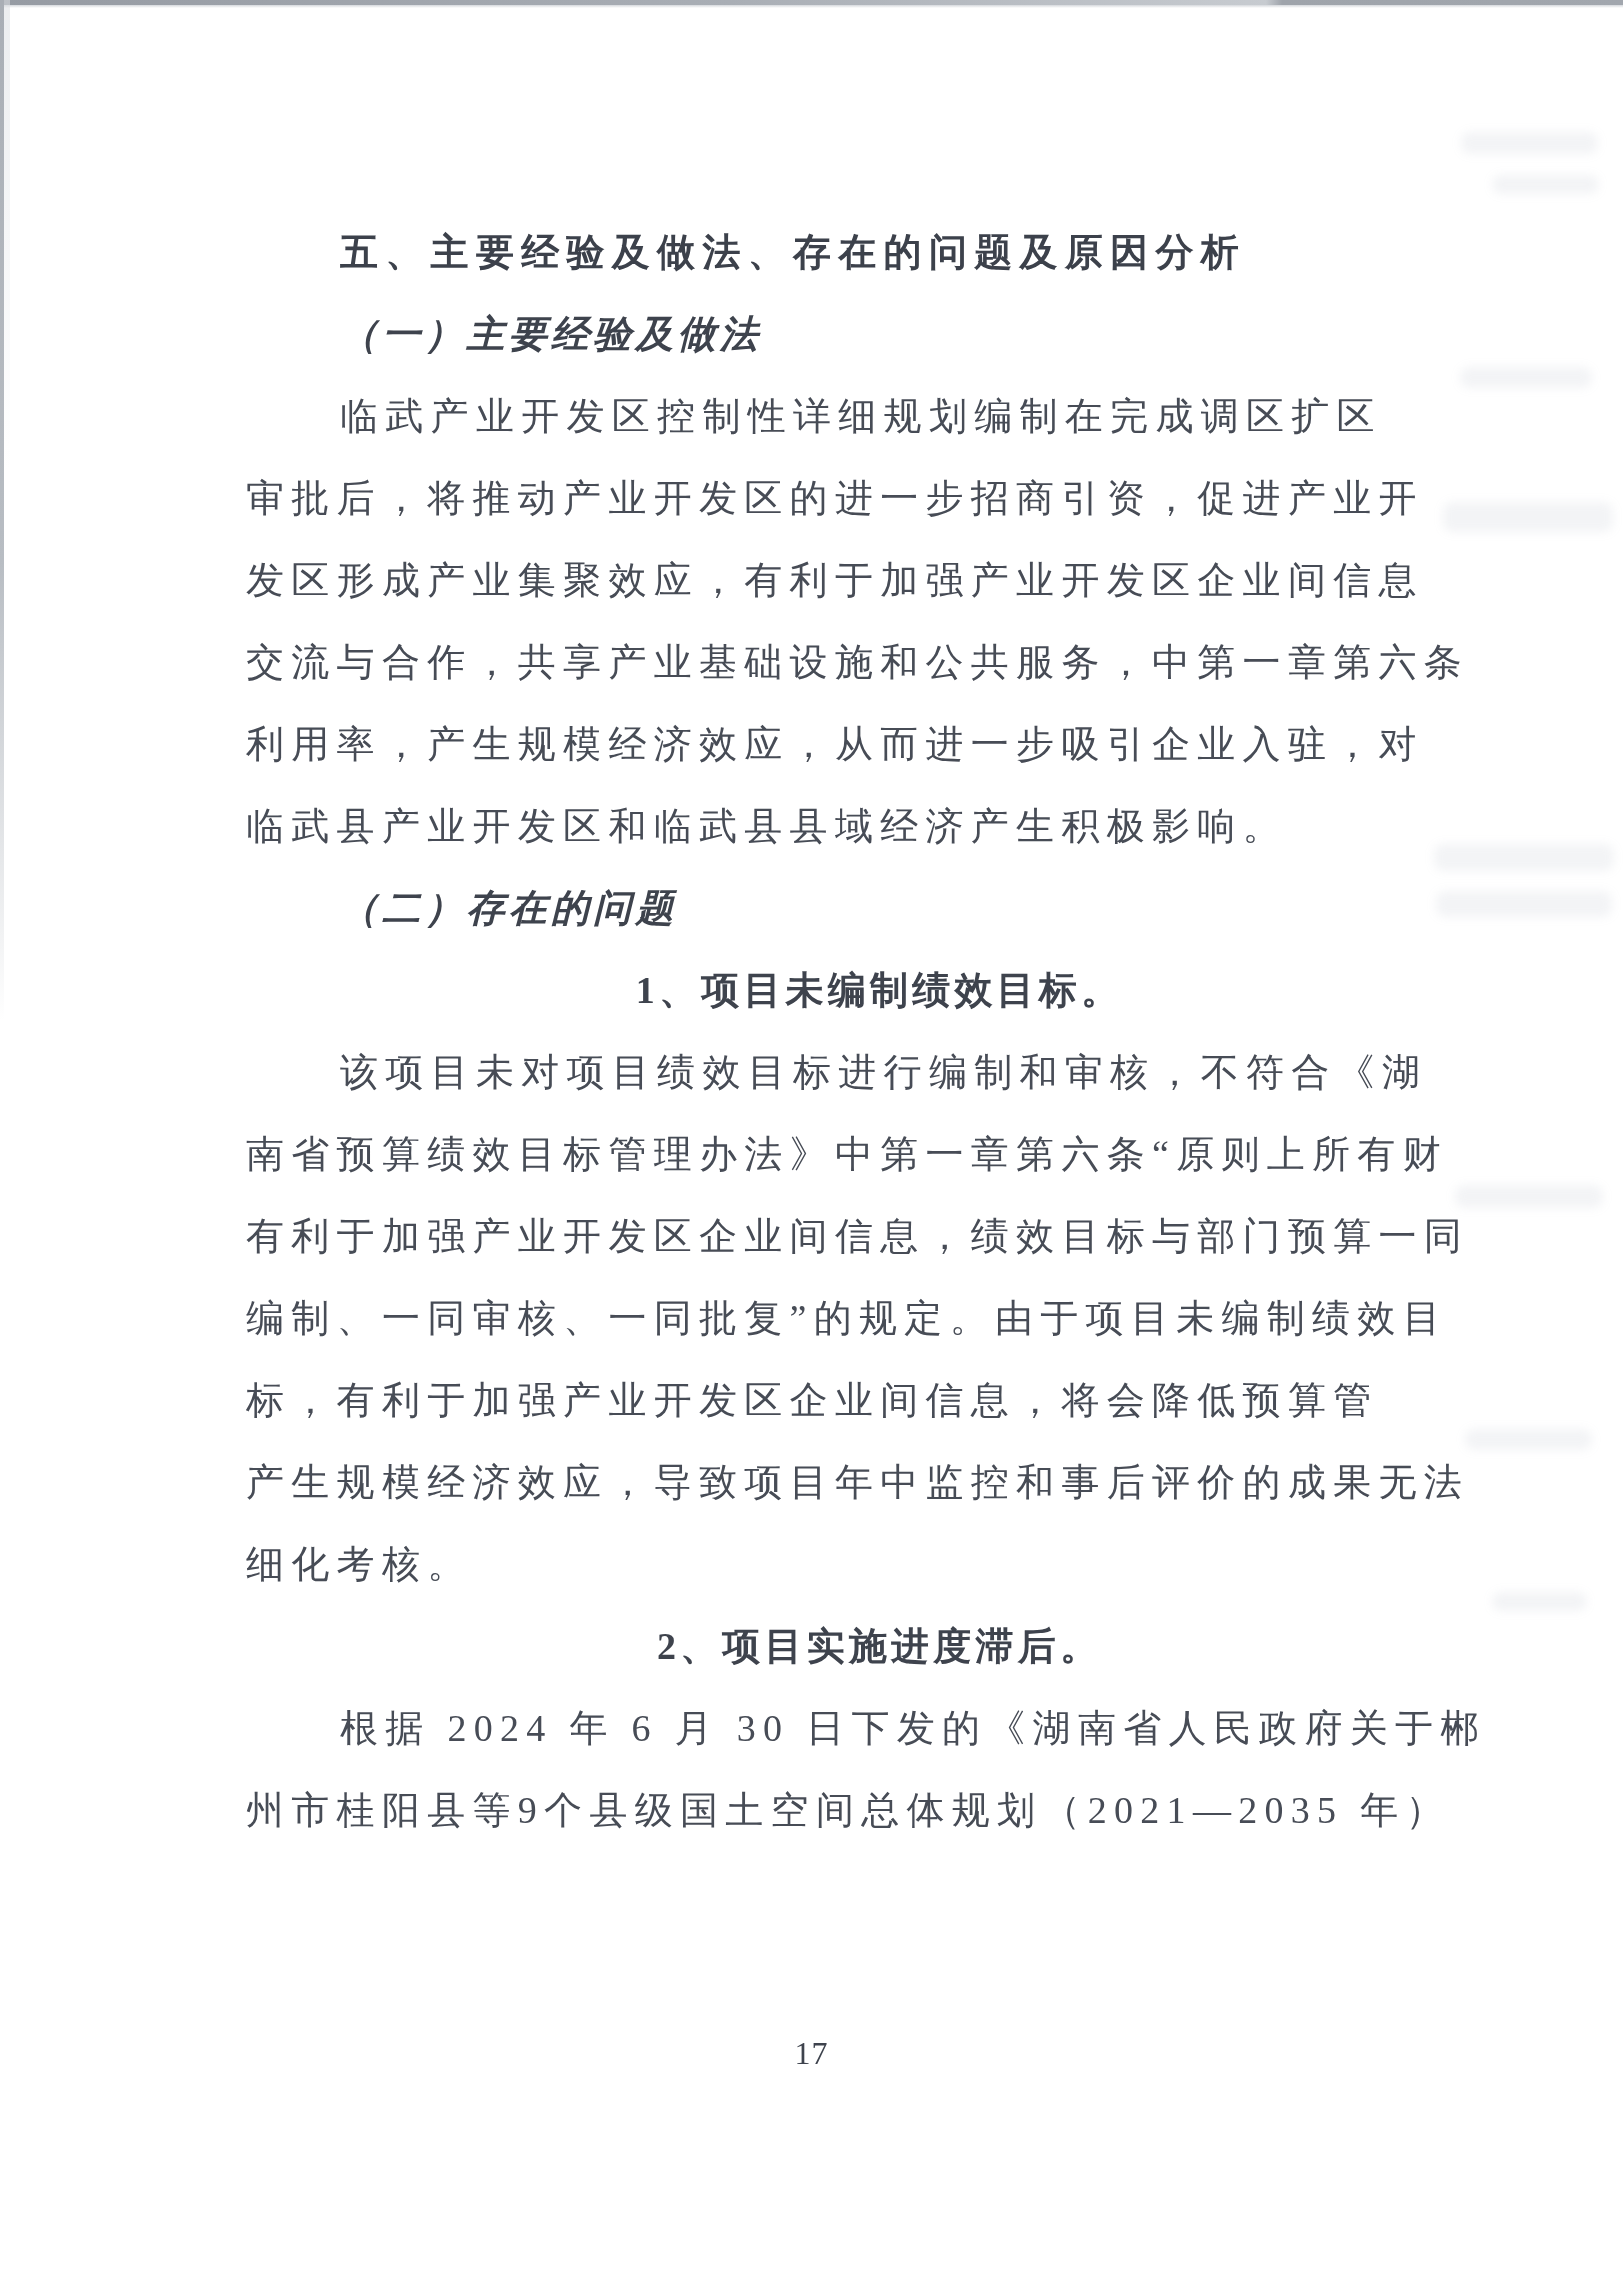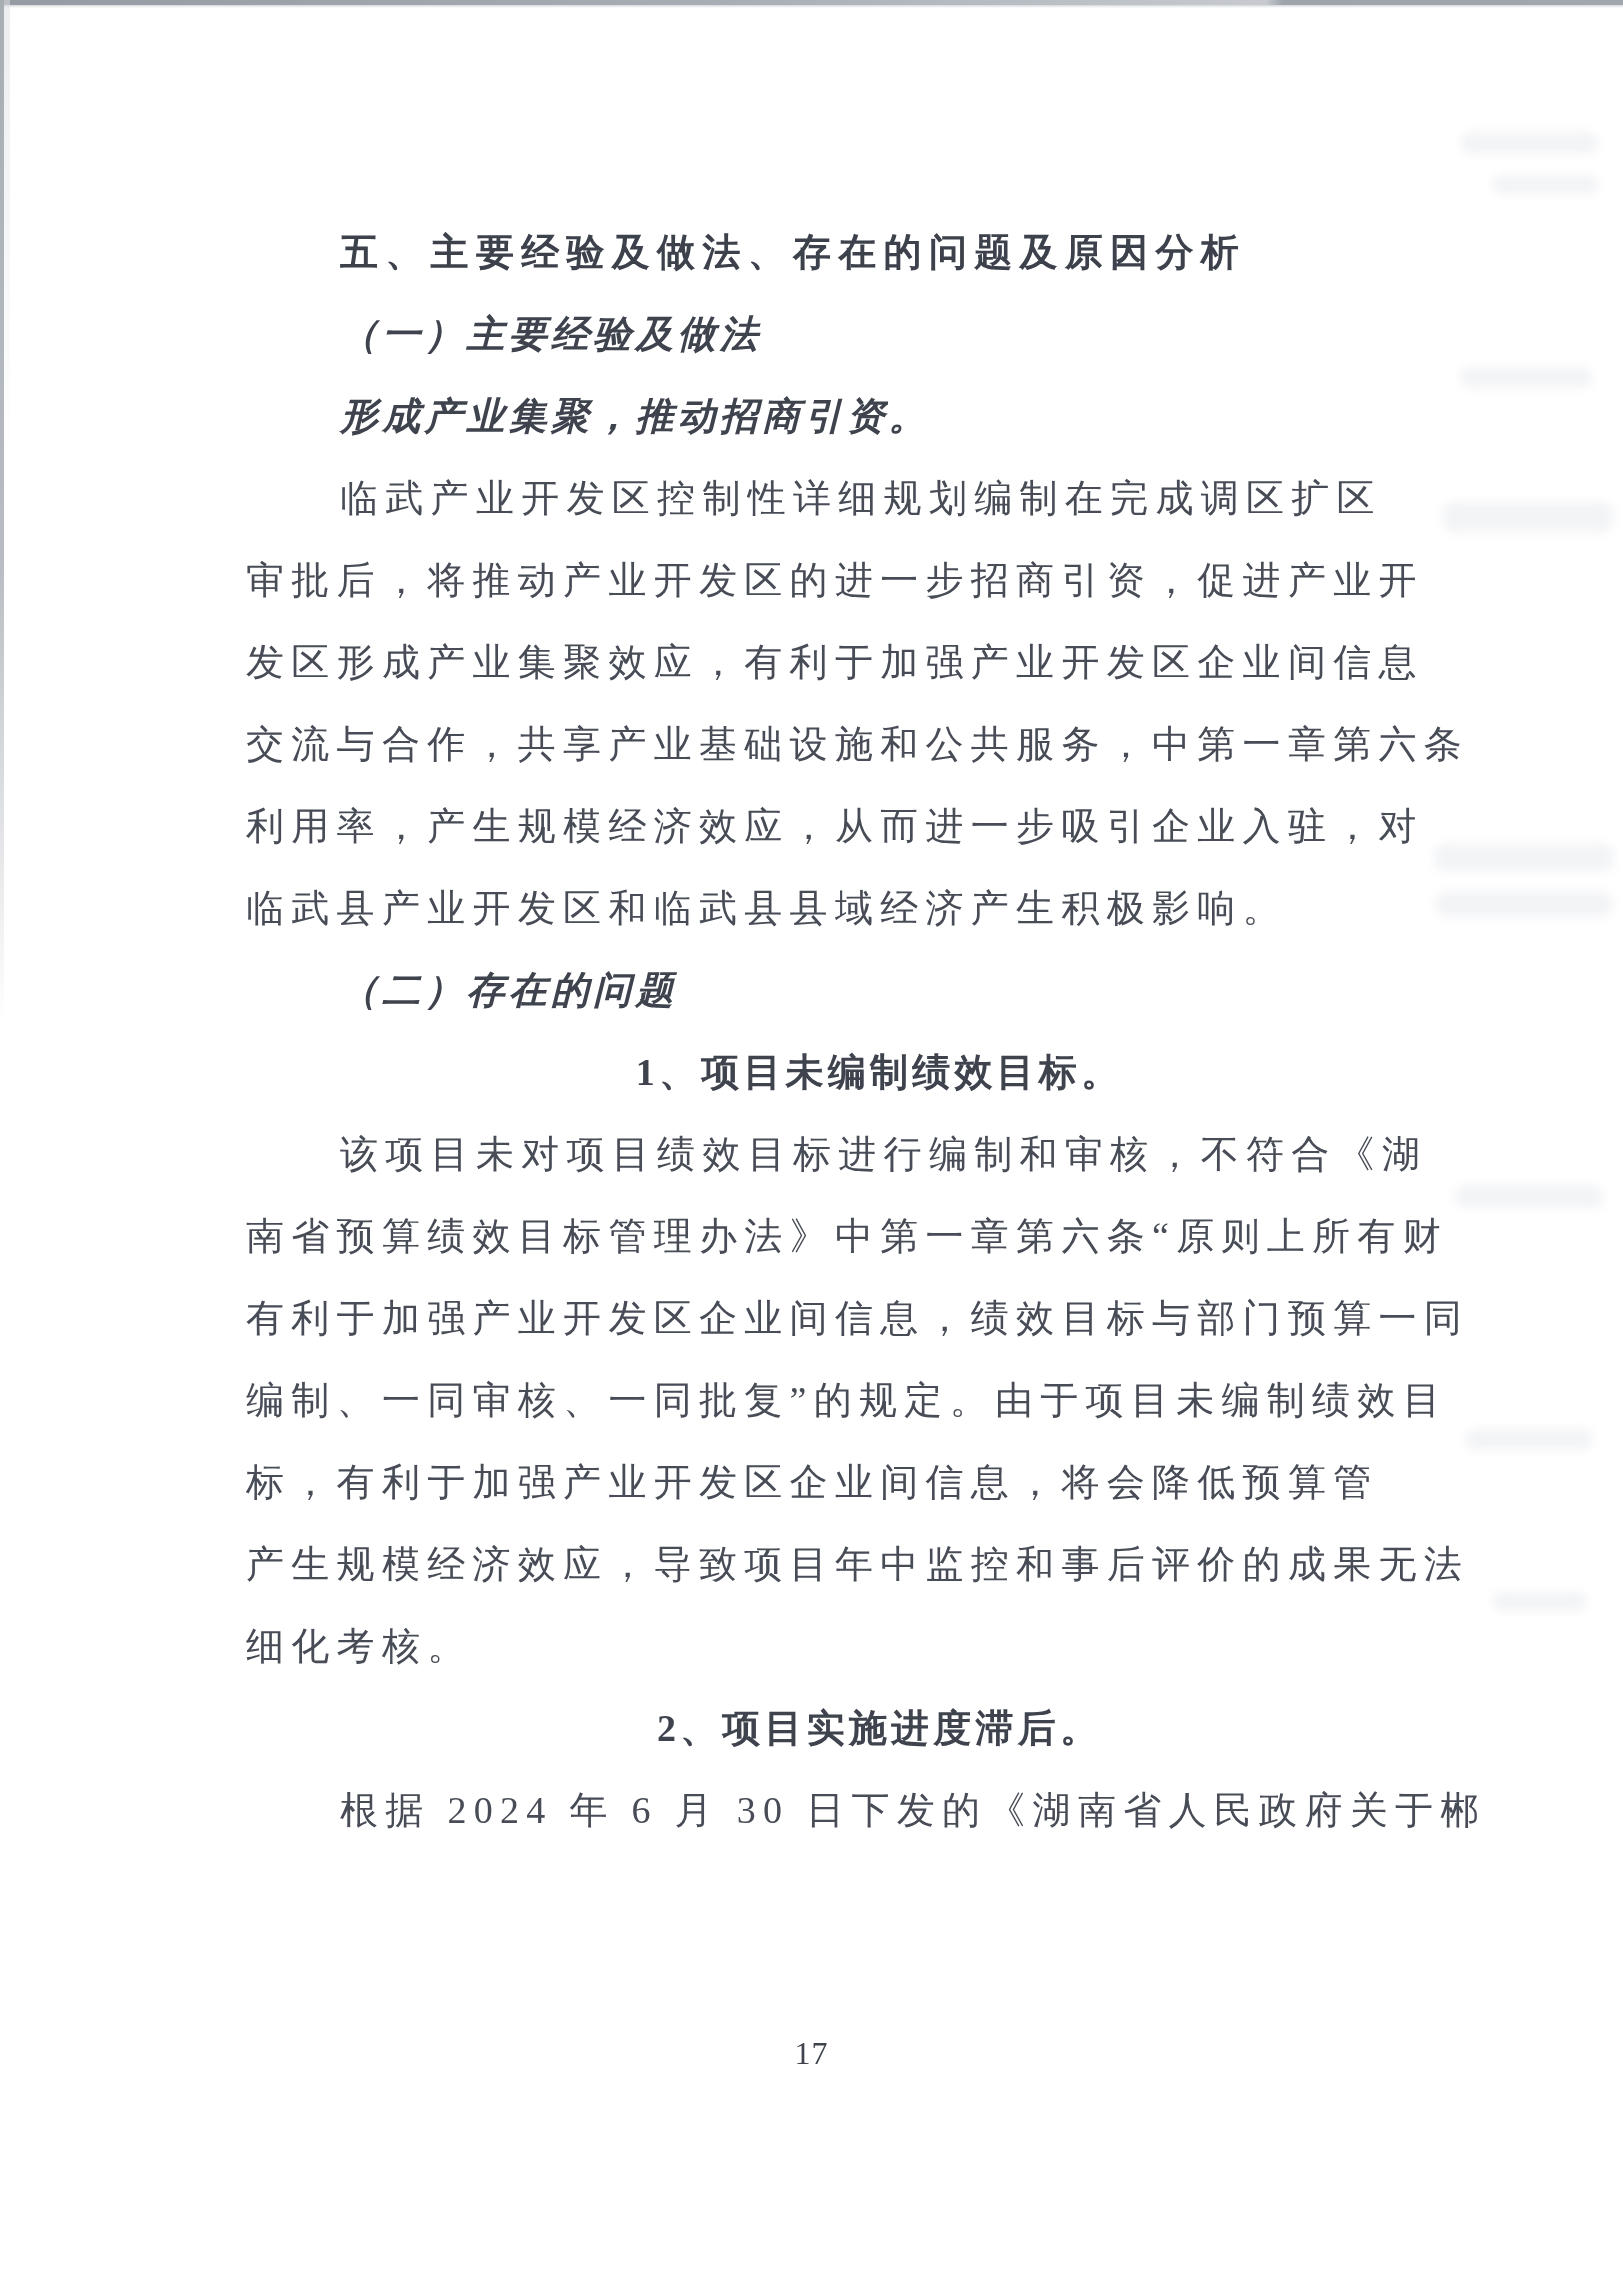--- a/index.html
+++ b/index.html
@@ -90,36 +90,36 @@
   <div class="ghost g4"></div>
   <div class="ghost g5"></div>
   <div class="ghost g6"></div>
   <div class="ghost g7"></div>
   <div class="ghost g8"></div>
   <div class="ghost g9"></div>
 
   <div class="doc">
     <div class="line h1 indent">五、主要经验及做法、存在的问题及原因分析</div>
     <div class="line h2 indent">（一）主要经验及做法</div>
-    <div class="line lead indent">形成产业集聚，推动招商引资。</div>
     <div class="line indent">临武产业开发区控制性详细规划编制在完成调区扩区</div>
     <div class="line">审批后，将推动产业开发区的进一步招商引资，促进产业开</div>
     <div class="line">发区形成产业集聚效应，有利于加强产业开发区企业间信息</div>
     <div class="line">交流与合作，共享产业基础设施和公共服务，中第一章第六条</div>
     <div class="line">利用率，产生规模经济效应，从而进一步吸引企业入驻，对</div>
     <div class="line">临武县产业开发区和临武县县域经济产生积极影响。</div>
     <div class="line h2 indent">（二）存在的问题</div>
     <div class="line h3 indent">1、项目未编制绩效目标。</div>
     <div class="line indent">该项目未对项目绩效目标进行编制和审核，不符合《湖</div>
     <div class="line">南省预算绩效目标管理办法》中第一章第六条“原则上所有财</div>
     <div class="line">有利于加强产业开发区企业间信息，绩效目标与部门预算一同</div>
     <div class="line">编制、一同审核、一同批复”的规定。由于项目未编制绩效目</div>
     <div class="line">标，有利于加强产业开发区企业间信息，将会降低预算管</div>
     <div class="line">产生规模经济效应，导致项目年中监控和事后评价的成果无法</div>
     <div class="line">细化考核。</div>
     <div class="line h3 indent">2、项目实施进度滞后。</div>
     <div class="line indent">根据 2024 年 6 月 30 日下发的《湖南省人民政府关于郴</div>
+    <div class="line">州市桂阳县等9个县级国土空间总体规划（2021—2035 年）</div>
   </div>
 
   <div class="page-number">17</div>
 
 </div>
 
 
 </body></html>

